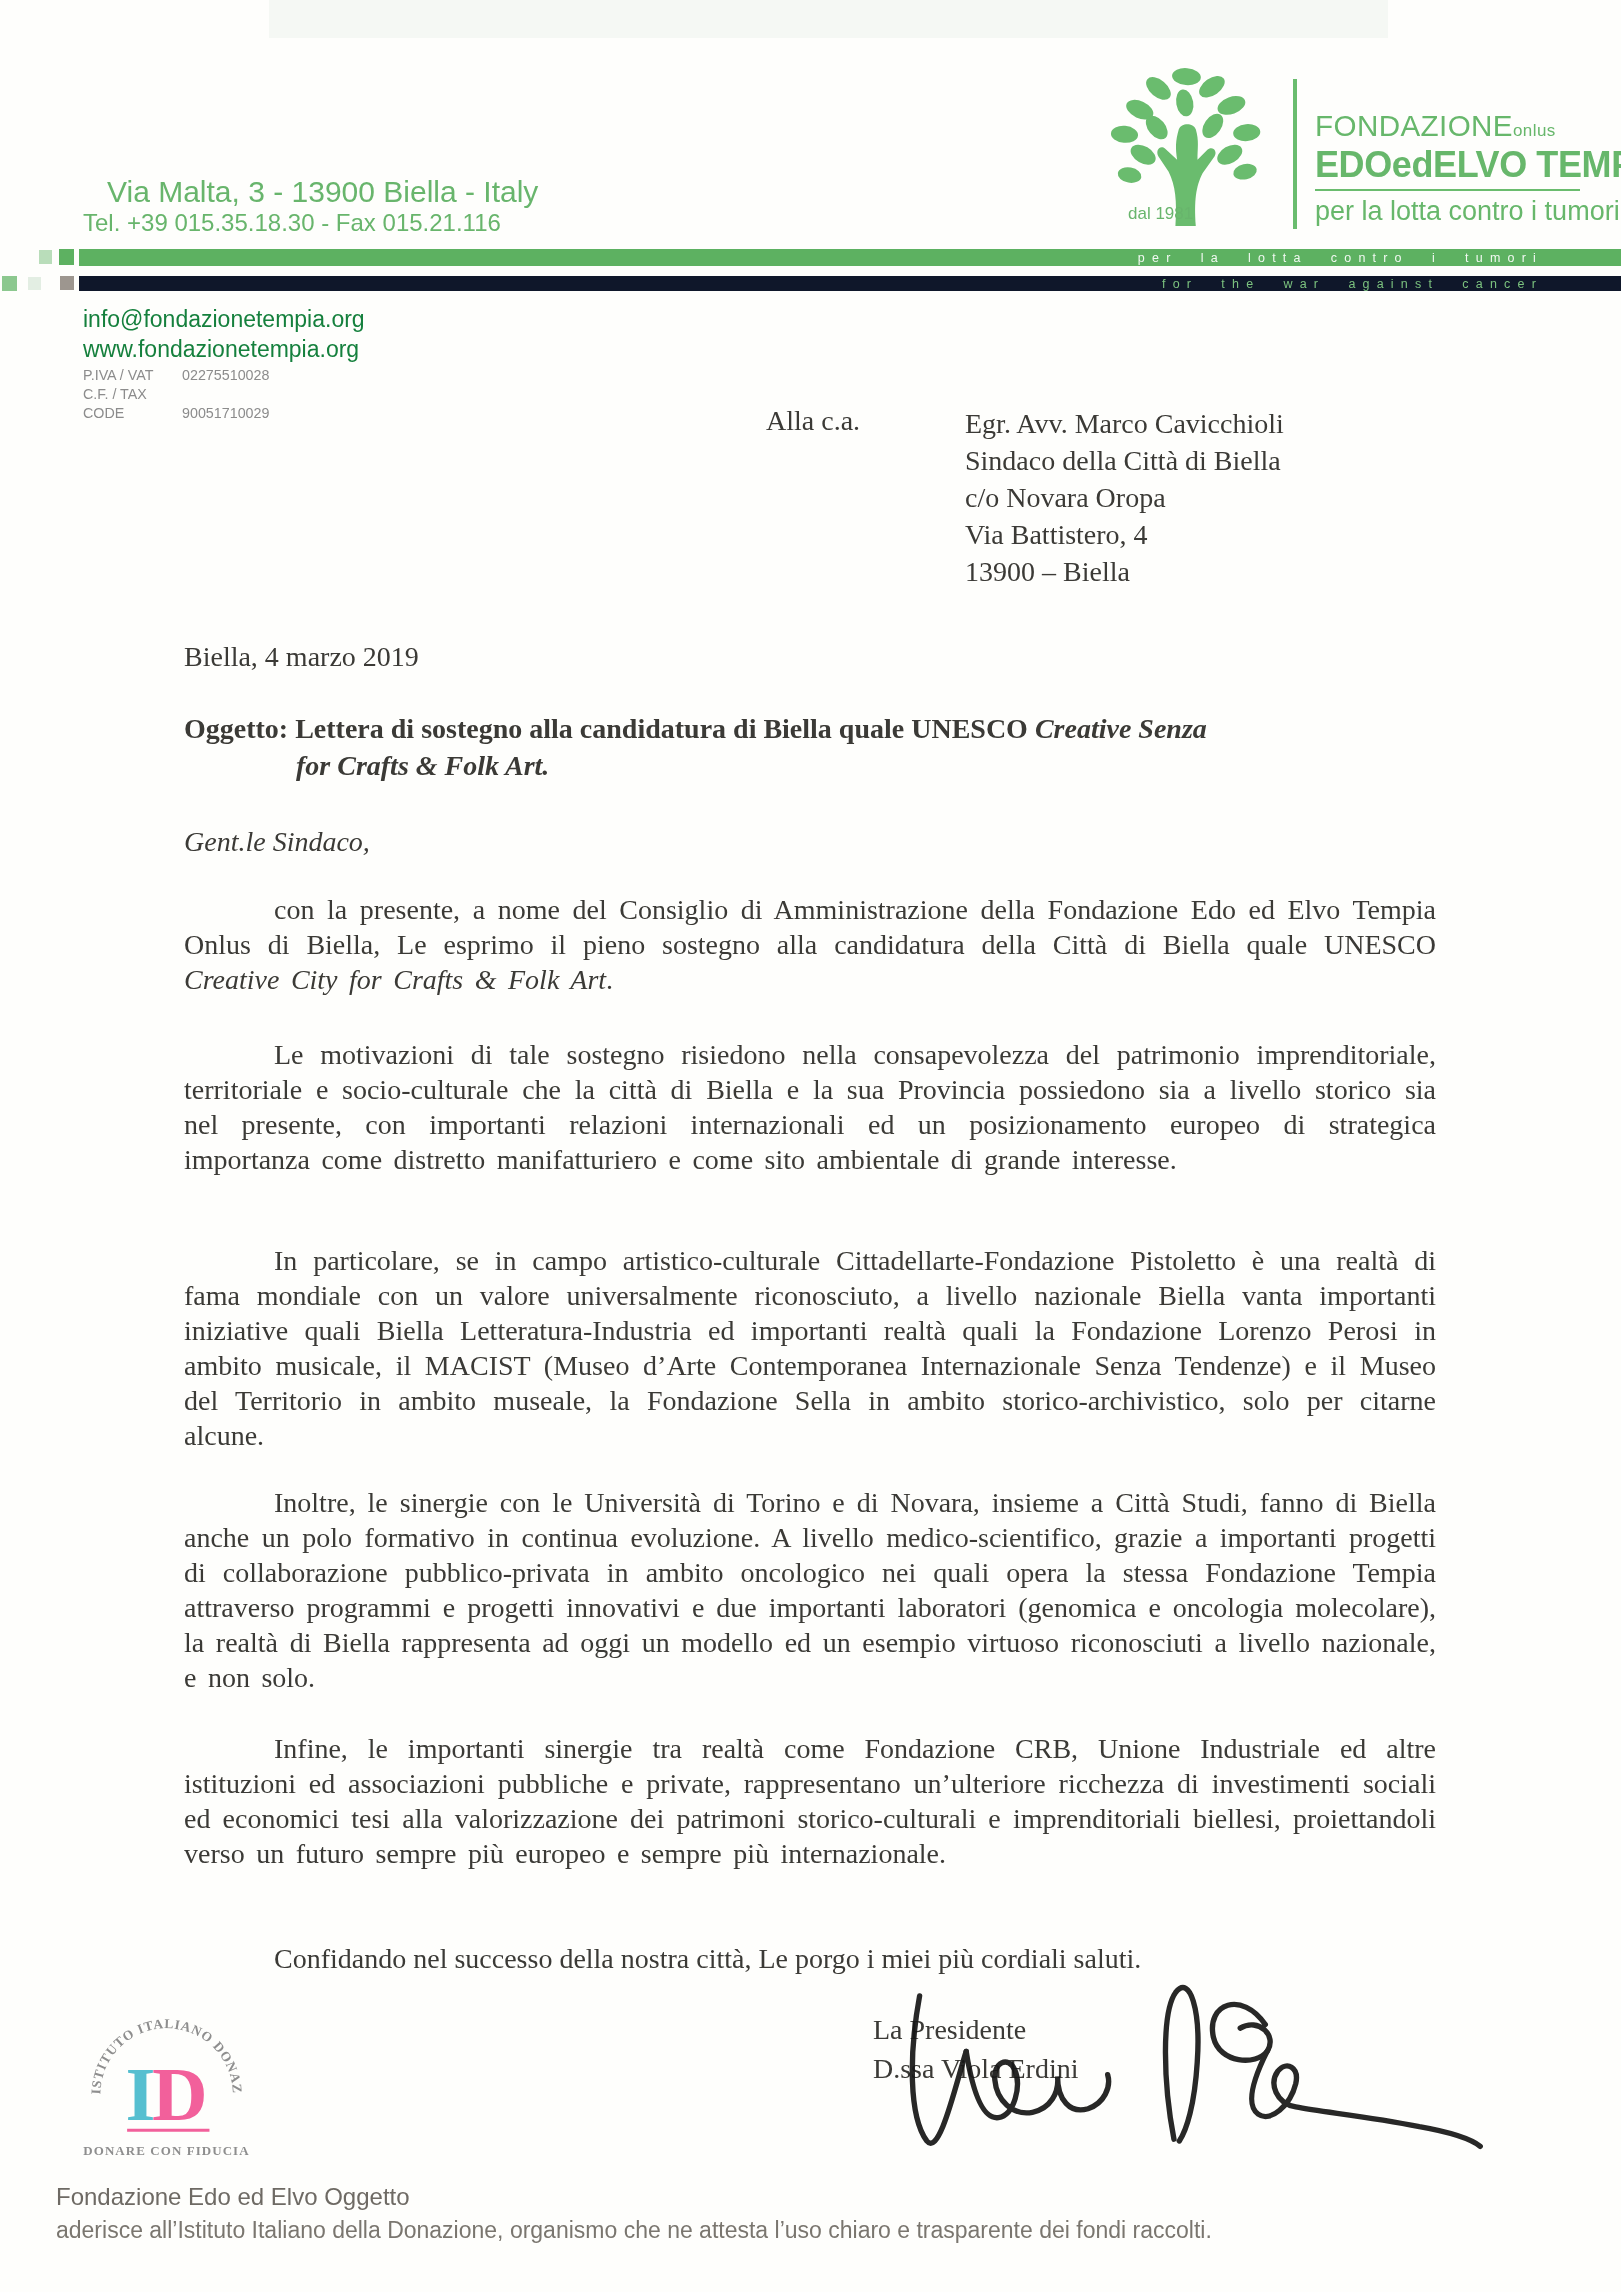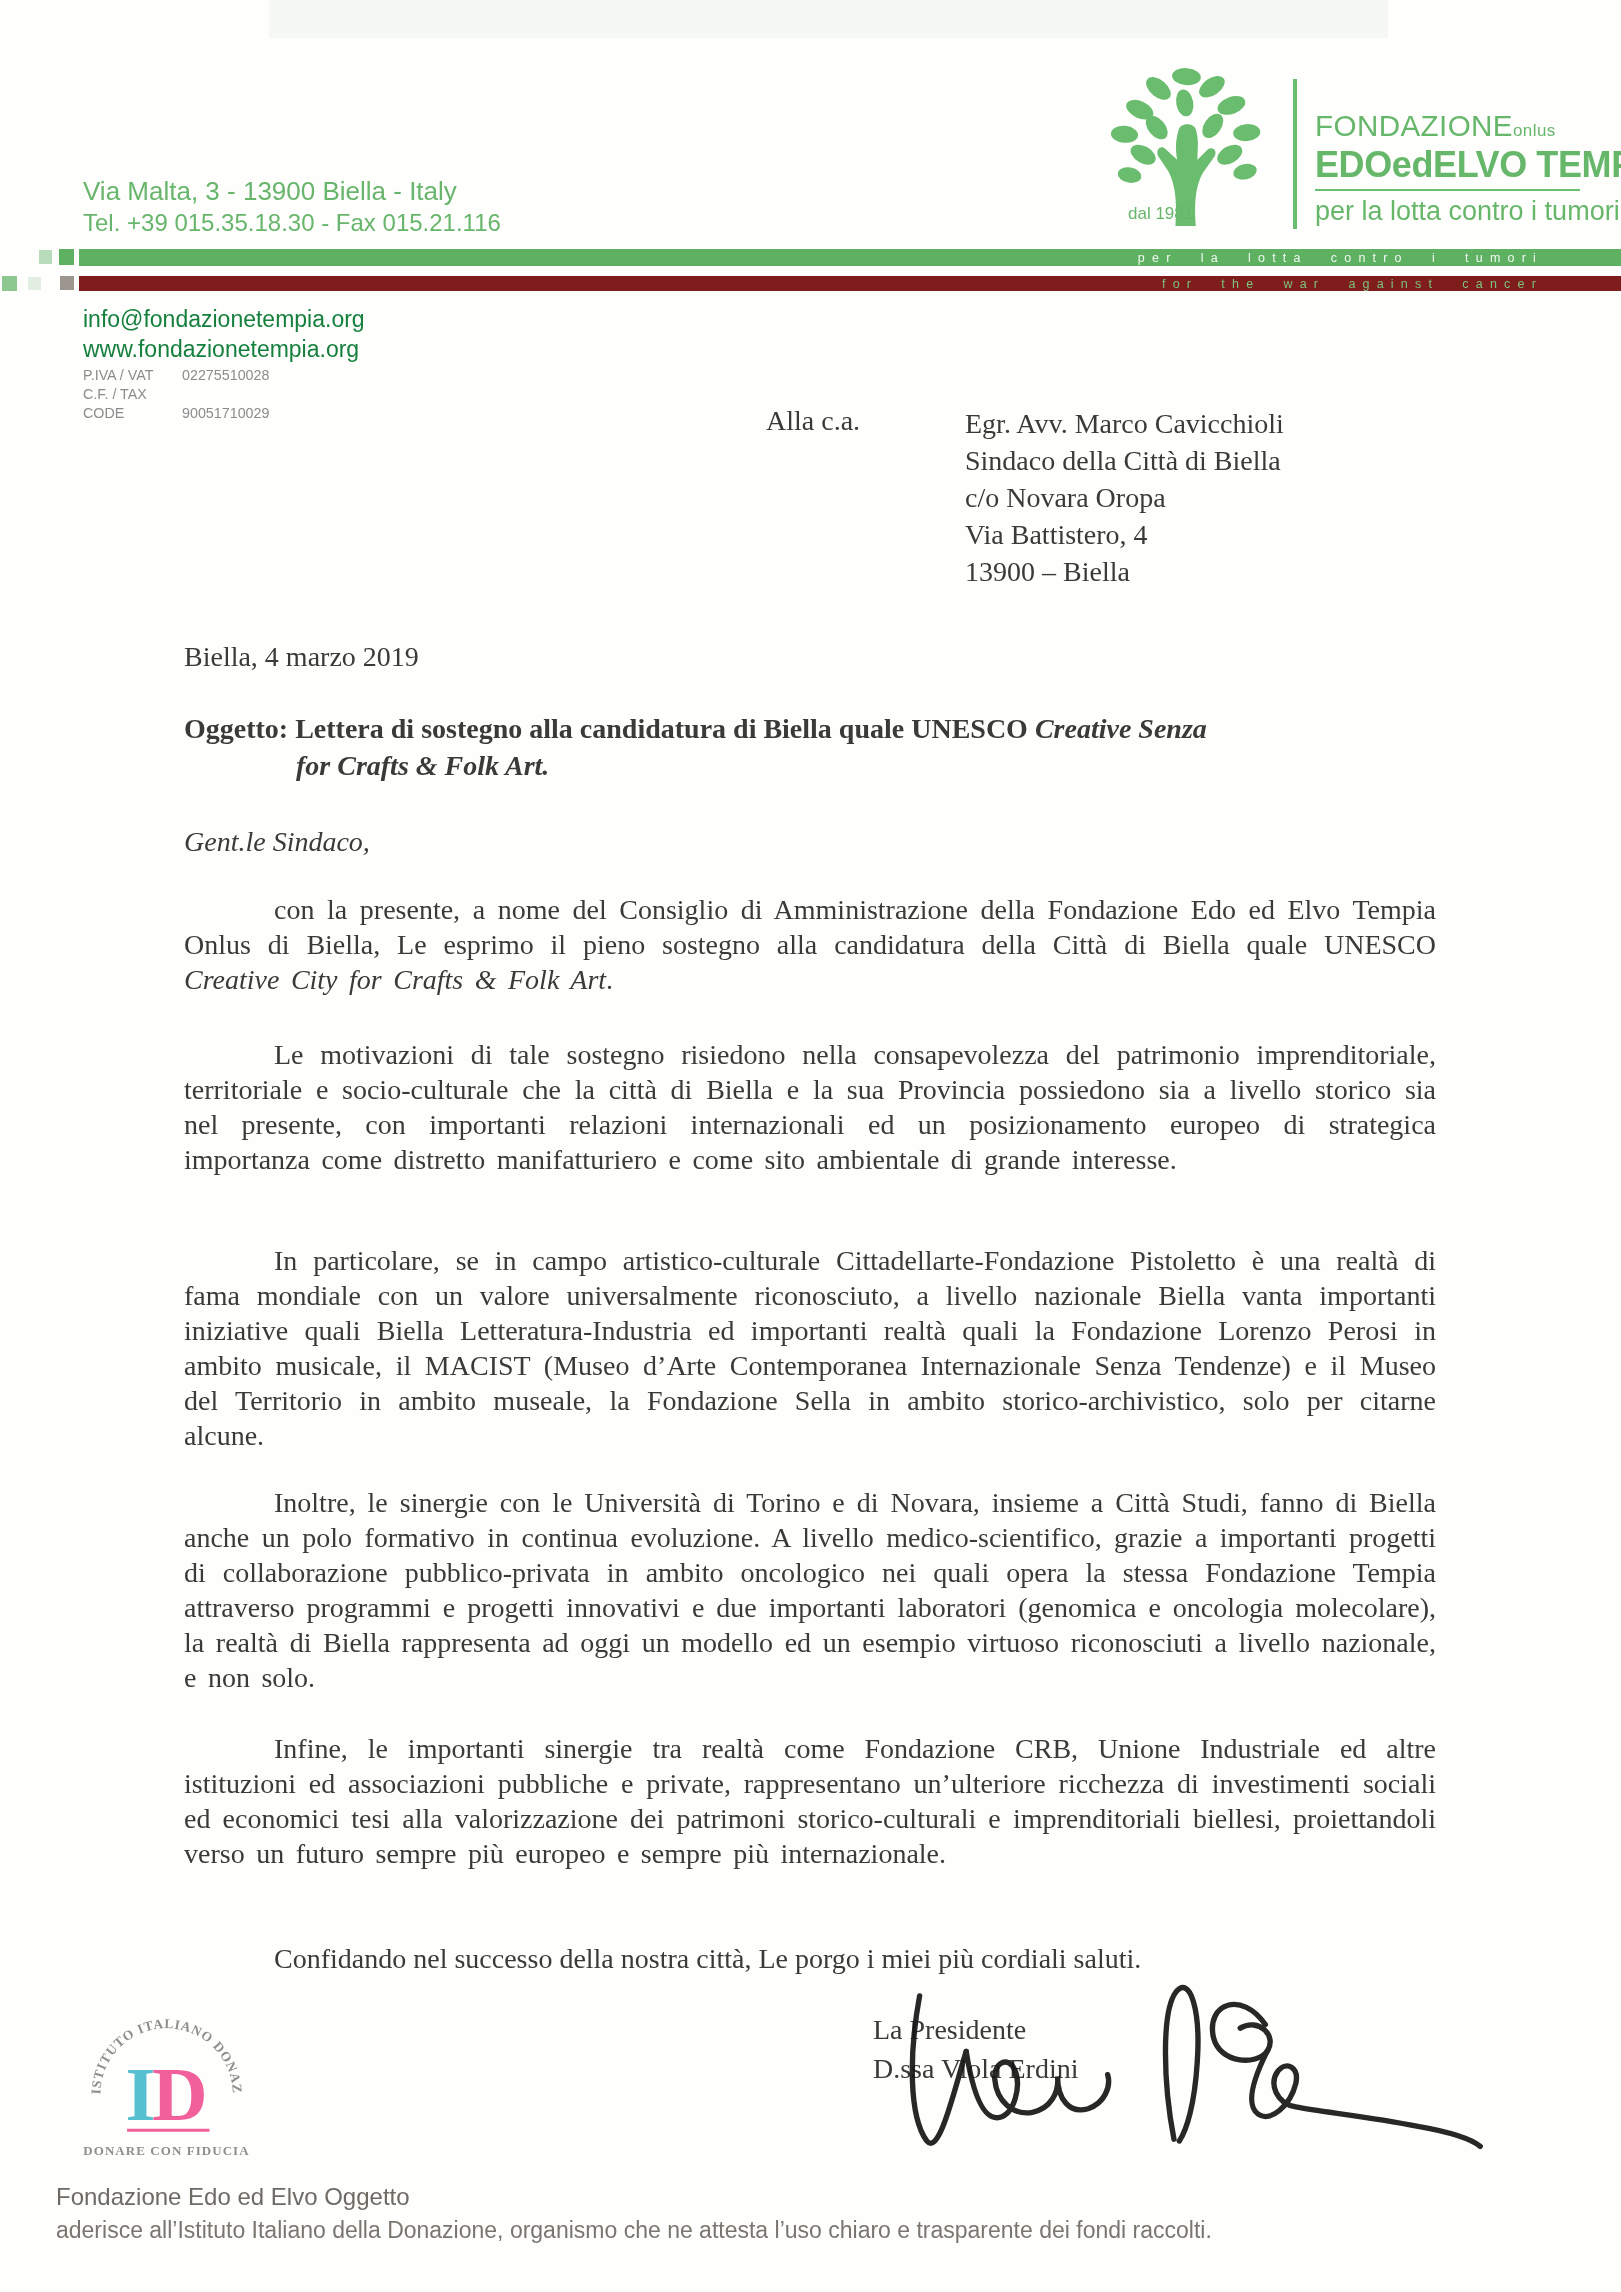--- a/index.html
+++ b/index.html
@@ -4,34 +4,34 @@
 <style>
   html,body{margin:0;padding:0;background:#e8e8e8;}
   .page{
     position:relative;width:1622px;height:2293px;background:#fefefc;
     overflow:hidden;font-family:"Liberation Sans",sans-serif;
   }
   .abs{position:absolute;}
   
   .scan-noise{left:269px;top:0;width:1119px;height:38px;background:#edf3ed;opacity:.55;}
   .addr{left:83px;top:176px;color:#68b56c;line-height:31px;}
-  .addr .l1{font-size:26px;}
+  .addr .l1{font-size:30px;margin-left:24px;}
   .addr .l2{font-size:24px;}
   .logo-tree{left:1104px;top:63px;}
   .dal{left:1128px;top:204px;font-size:17px;color:#68b56c;}
   .vline{left:1293px;top:79px;width:3.6px;height:150px;background:#6abc6e;}
   .logo-text{left:1315px;top:109px;color:#67b76b;}
   .logo-text .row1{font-size:29.6px;letter-spacing:0.4px;}
   .logo-text .row1 .onlus{font-size:17px;text-align:right;}
   .logo-text .row2{font-size:36px;font-weight:bold;letter-spacing:-0.4px;margin-top:0.9px;white-space:nowrap;}
   .logo-text .rule{height:2.7px;width:265px;background:#6abc6e;margin-top:2.7px;}
   .logo-text .row3{font-size:27px;margin-top:4.5px;white-space:nowrap;}
   .bar{left:79px;right:0;display:flex;justify-content:flex-end;align-items:center;}
   .bar-green{top:249px;height:17px;background:#5db161;}
-  .bar-dark{top:276px;height:15px;background:#7f1d1d;}
+  .bar-dark{top:276px;height:15px;background:#0f172a;}
   .bar span{font-size:12.5px;letter-spacing:7.2px;word-spacing:12.5px;padding-right:79px;white-space:nowrap;}
   .bar-green span{color:#f2f9f2;}
   .bar-dark span{color:#7cc37f;}
   .sq{position:absolute;}
   .contact{left:83px;top:305px;color:#15803d;font-size:23px;line-height:29.6px;}
   .fiscal{left:83px;top:366px;color:#8c8c8c;font-size:14.3px;line-height:19px;}
   .fiscal .lbl{display:inline-block;width:99px;}
   
   .serif{font-family:"Liberation Serif",serif;color:#3b3a36;}
   .attention{left:766px;top:405px;font-size:28px;}

